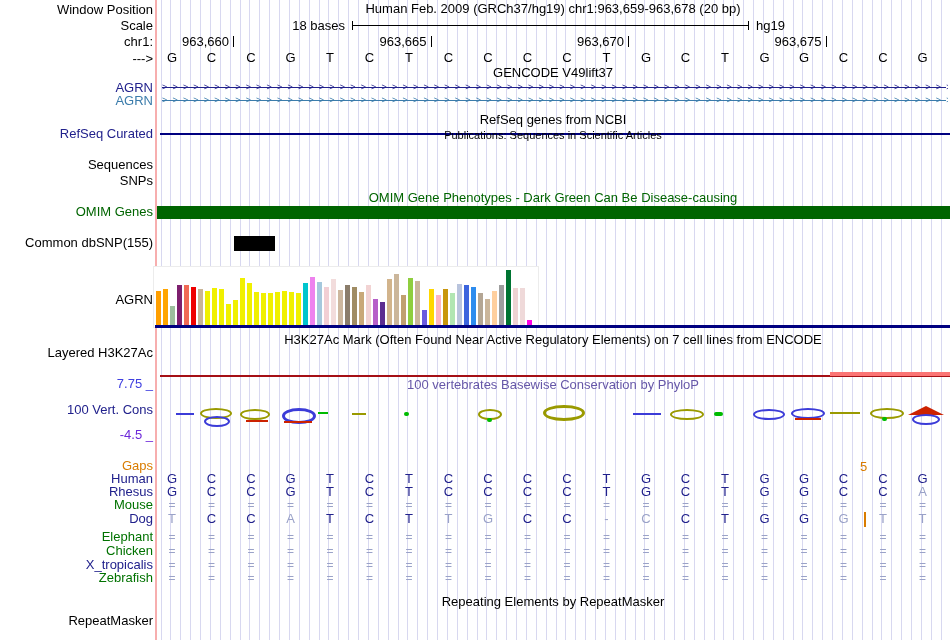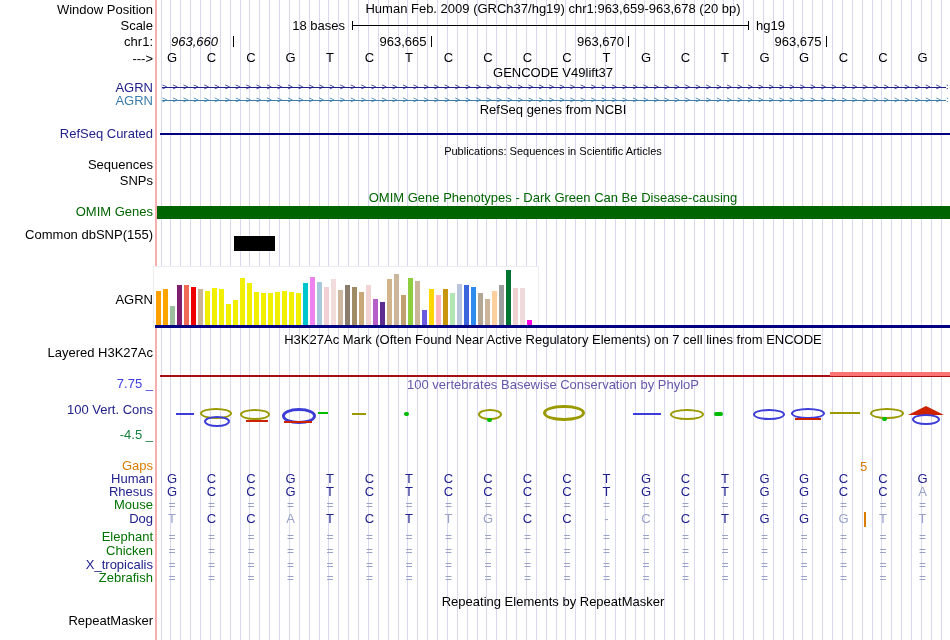--- a/index.html
+++ b/index.html
@@ -7,21 +7,21 @@
           font-family:"Liberation Sans", sans-serif;font-size:13px;color:#000;}
   .abs{position:absolute;}
   .llabel{position:absolute;left:0;width:153px;text-align:right;white-space:nowrap;line-height:14px;}
   .ttitle{position:absolute;left:160px;width:786px;text-align:center;white-space:nowrap;line-height:14px;}
   .sm{font-size:11px;}
   .c-black{color:#000000;}
   .c-navy{color:#21218c;}
   .c-steel{color:#3b7cab;}
   .c-omim{color:#006400;}
   .c-blue{color:#4040e0;}
-  .c-maroon{color:#15803d;}
+  .c-maroon{color:#6d28d9;}
   .c-purple{color:#6657a8;}
   .z2{z-index:2;}
 </style>
 </head>
 <body>
 
 <div id="screen">
 
   <div class="llabel c-black z2" style="top:3px">Window Position</div>
   <div class="llabel c-black z2" style="top:19px">Scale</div>
@@ -33,33 +33,33 @@
   <div class="abs c-black z2" style="top:18px;left:240px;width:105px;text-align:right">18 bases</div>
   <div class="abs z2" style="top:25px;left:352px;width:397px;height:1px;background:#000"></div>
   <div class="abs z2" style="top:21px;left:352px;width:1px;height:9px;background:#000"></div>
   <div class="abs z2" style="top:21px;left:748px;width:1px;height:9px;background:#000"></div>
   <div class="abs c-black z2" style="top:18px;left:756px">hg19</div>
 
   <div class="ttitle c-black z2" style="top:66px">GENCODE V49lift37</div>
   <div class="llabel c-navy z2" style="top:81px">AGRN</div>
   <div class="llabel c-steel z2" style="top:94px">AGRN</div>
 
-  <div class="ttitle c-black z2" style="top:103px">RefSeq genes from NCBI</div>
+  <div class="ttitle c-black z2" style="top:113px">RefSeq genes from NCBI</div>
   <div class="llabel c-navy z2" style="top:127px">RefSeq Curated</div>
   <div class="abs z2" style="top:133px;left:160px;width:790px;height:2px;background:#000080"></div>
 
-  <div class="ttitle c-black sm z2" style="top:144px">Publications: Sequences in Scientific Articles</div>
+  <div class="ttitle c-black sm z2" style="top:128px">Publications: Sequences in Scientific Articles</div>
   <div class="llabel c-black z2" style="top:158px">Sequences</div>
   <div class="llabel c-black z2" style="top:174px">SNPs</div>
 
   <div class="ttitle c-omim z2" style="top:191px">OMIM Gene Phenotypes - Dark Green Can Be Disease-causing</div>
   <div class="llabel c-omim z2" style="top:205px">OMIM Genes</div>
   <div class="abs z2" style="top:206px;left:157px;width:793px;height:13px;background:#006400"></div>
 
-  <div class="llabel c-black z2" style="top:228px">Common dbSNP(155)</div>
+  <div class="llabel c-black z2" style="top:236px">Common dbSNP(155)</div>
   <div class="abs z2" style="top:236px;left:234px;width:41px;height:15px;background:#000"></div>
 
   <div class="llabel c-black z2" style="top:293px">AGRN</div>
   <div class="abs z2" style="top:266px;left:153px;width:384px;height:60px;background:#fff;border:1px solid #ececec"></div>
   <div class="abs z2" style="top:325px;left:155px;width:795px;height:3px;background:#000080"></div>
 
   <div class="ttitle c-black z2" style="top:333px">H3K27Ac Mark (Often Found Near Active Regulatory Elements) on 7 cell lines from ENCODE</div>
   <div class="llabel c-black z2" style="top:346px">Layered H3K27Ac</div>
   <div class="abs z2" style="top:375px;left:160px;width:790px;height:2px;background:#a50f15"></div>
   <div class="abs z2" style="top:372px;left:830px;width:120px;height:4px;background:#fb7575"></div>
@@ -147,21 +147,21 @@
     <div style="position: absolute; left: 861.625px; top: 0px; width: 1px; height: 640px; background: rgb(216, 216, 240); z-index: 0;"></div>
     <div style="position: absolute; left: 871.5px; top: 0px; width: 1px; height: 640px; background: rgb(216, 216, 240); z-index: 0;"></div>
     <div style="position: absolute; left: 881.375px; top: 0px; width: 1px; height: 640px; background: rgb(216, 216, 240); z-index: 0;"></div>
     <div style="position: absolute; left: 891.25px; top: 0px; width: 1px; height: 640px; background: rgb(216, 216, 240); z-index: 0;"></div>
     <div style="position: absolute; left: 901.125px; top: 0px; width: 1px; height: 640px; background: rgb(216, 216, 240); z-index: 0;"></div>
     <div style="position: absolute; left: 911px; top: 0px; width: 1px; height: 640px; background: rgb(216, 216, 240); z-index: 0;"></div>
     <div style="position: absolute; left: 920.875px; top: 0px; width: 1px; height: 640px; background: rgb(216, 216, 240); z-index: 0;"></div>
     <div style="position: absolute; left: 930.75px; top: 0px; width: 1px; height: 640px; background: rgb(216, 216, 240); z-index: 0;"></div>
     <div style="position: absolute; left: 940.625px; top: 0px; width: 1px; height: 640px; background: rgb(216, 216, 240); z-index: 0;"></div>
     <div style="position: absolute; left: 155px; top: 0px; width: 2px; height: 640px; background: rgb(247, 174, 174); z-index: 1;"></div>
-    <div style="position: absolute; left: 171px; top: 34px; width: 58px; text-align: left; z-index: 2; font-style: italic;">963,660</div>
+    <div style="position: absolute; left: 171px; top: 34px; width: 58px; text-align: right; z-index: 2;">963,660</div>
     <div style="position: absolute; left: 233px; top: 36px; width: 1px; height: 11px; background: rgb(0, 0, 0); z-index: 2;"></div>
     <div style="position: absolute; left: 368.5px; top: 34px; width: 58px; text-align: right; z-index: 2;">963,665</div>
     <div style="position: absolute; left: 430.5px; top: 36px; width: 1px; height: 11px; background: rgb(0, 0, 0); z-index: 2;"></div>
     <div style="position: absolute; left: 566px; top: 34px; width: 58px; text-align: right; z-index: 2;">963,670</div>
     <div style="position: absolute; left: 628px; top: 36px; width: 1px; height: 11px; background: rgb(0, 0, 0); z-index: 2;"></div>
     <div style="position: absolute; left: 763.5px; top: 34px; width: 58px; text-align: right; z-index: 2;">963,675</div>
     <div style="position: absolute; left: 825.5px; top: 36px; width: 1px; height: 11px; background: rgb(0, 0, 0); z-index: 2;"></div>
     <div style="position: absolute; left: 152px; top: 50px; width: 40px; text-align: center; z-index: 2;">G</div>
     <div style="position: absolute; left: 191.5px; top: 50px; width: 40px; text-align: center; z-index: 2;">C</div>
     <div style="position: absolute; left: 231px; top: 50px; width: 40px; text-align: center; z-index: 2;">C</div>

